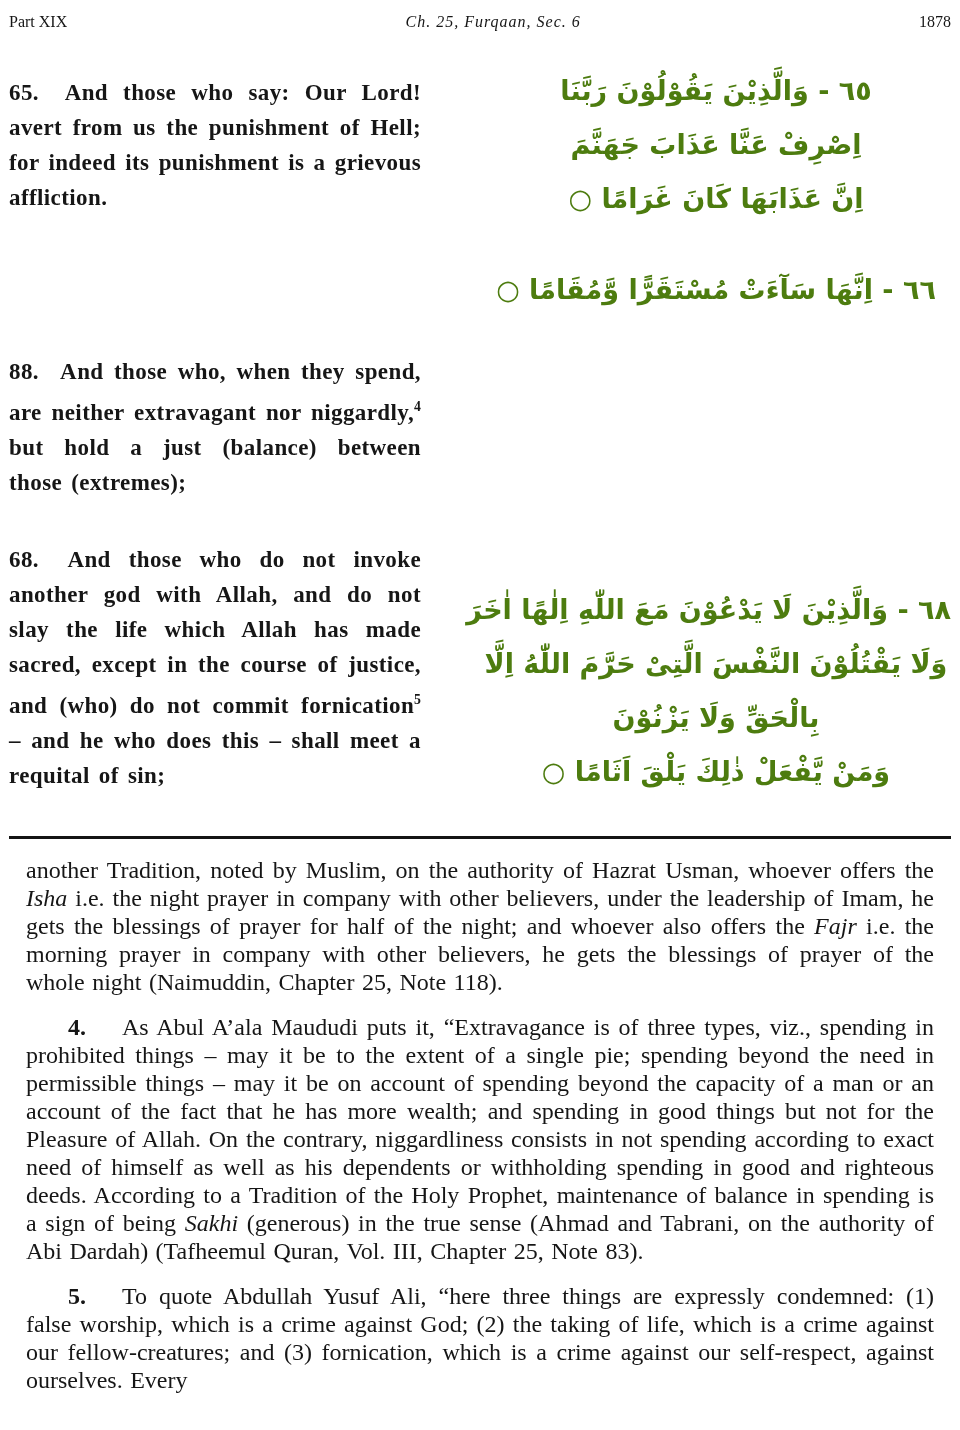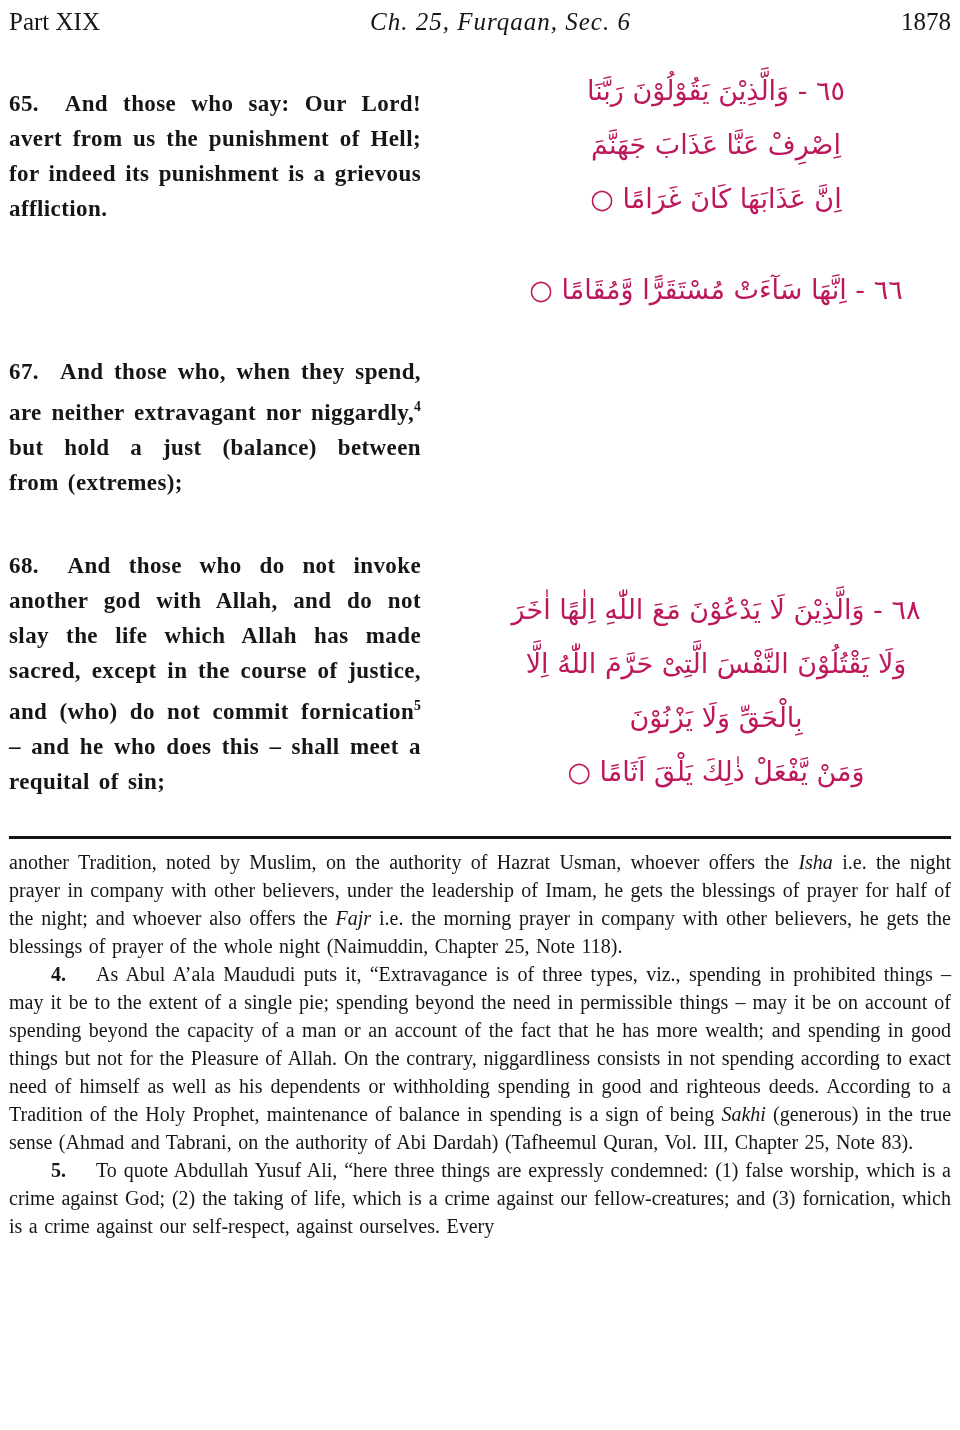--- a/index.html
+++ b/index.html
@@ -4,45 +4,45 @@
 <style>
   html,body{margin:0;padding:0;}
   body{
     width:960px;height:1430px;
     background:#ffffff;color:#161616;
     font-family:"Liberation Serif","DejaVu Serif",serif;
     overflow:hidden;position:relative;
   }
   .page{padding:6px 9px 0 9px;}
   
-  .page-header{display:flex;justify-content:space-between;align-items:flex-start;font-size:25px;line-height:32px;}
+  .page-header{display:flex;justify-content:space-between;align-items:flex-start;font-size:16px;line-height:32px;}
   .hdr-center{font-style:italic;letter-spacing:1px;}
   
   .content{margin-top:26px;}
-  .verse-row{display:flex;align-items:flex-end;margin-bottom:37px;}
+  .verse-row{display:flex;align-items:center;margin-bottom:37px;}
   .verse-en{
     width:412px;font-weight:bold;font-size:23px;line-height:35px;
     text-align:justify;letter-spacing:0.4px;word-spacing:3px;
   }
   .verse-ar{
     width:470px;margin-left:auto;direction:rtl;
-    font-family:"DejaVu Sans",sans-serif;font-weight:normal;
-    font-size:27px;line-height:54px;text-align:center;color:#be185d;
+    font-family:"DejaVu Sans",sans-serif;font-weight:bold;
+    font-size:27px;line-height:54px;text-align:center;color:#4d7c0f;
   }
   .ar-line{white-space:nowrap;}
   .ar-off-67{margin-top:14px;}
   .ar-off-68{margin-top:46px;}
   .seg-sup{vertical-align:super;font-size:0.6em;letter-spacing:0;}
   .seg-i{font-style:italic;}
   .seg-b{font-weight:bold;}
   
   .footnote-rule{border:0;border-top:3px solid #141414;margin:14px 0 0 0;width:942px;}
   .footnotes{margin-top:9px;}
   .footnotes p{
-    margin:0;font-size:20px;line-height:28px;text-align:justify;
+    margin:17px;font-size:24px;line-height:28px;text-align:justify;
     word-spacing:1.5px;
   }
   .footnotes p.indent{text-indent:42px;}
 </style>
 </head>
 <body>
 
 <div class="page">
 
   <div class="page-header">
@@ -62,21 +62,21 @@
       </div>
     </div>
 
     <div class="verse-row">
       <div class="verse-ar">
         <div class="ar-line">٦٦ - اِنَّهَا سَآءَتْ مُسْتَقَرًّا وَّمُقَامًا ○</div>
       </div>
     </div>
 
     <div class="verse-row">
-      <div class="verse-en"><span>67.  And those who, when they spend, are neither extravagant nor niggardly,</span><span class="seg-sup">4</span><span> but hold a just (balance) between from (extremes);</span></div>
+      <div class="verse-en"><span>88.  And those who, when they spend, are neither extravagant nor niggardly,</span><span class="seg-sup">4</span><span> but hold a just (balance) between those (extremes);</span></div>
       <div class="verse-ar ar-off-67">
       </div>
     </div>
 
     <div class="verse-row">
       <div class="verse-en"><span>68.  And those who do not invoke another god with Allah, and do not slay the life which Allah has made sacred, except in the course of justice, and (who) do not commit fornication</span><span class="seg-sup">5</span><span> – and he who does this – shall meet a requital of sin;</span></div>
       <div class="verse-ar ar-off-68">
         <div class="ar-line">٦٨ - وَالَّذِيْنَ لَا يَدْعُوْنَ مَعَ اللّٰهِ اِلٰهًا اٰخَرَ</div>
         <div class="ar-line">وَلَا يَقْتُلُوْنَ النَّفْسَ الَّتِىْ حَرَّمَ اللّٰهُ اِلَّا</div>
         <div class="ar-line">بِالْحَقِّ وَلَا يَزْنُوْنَ</div>

